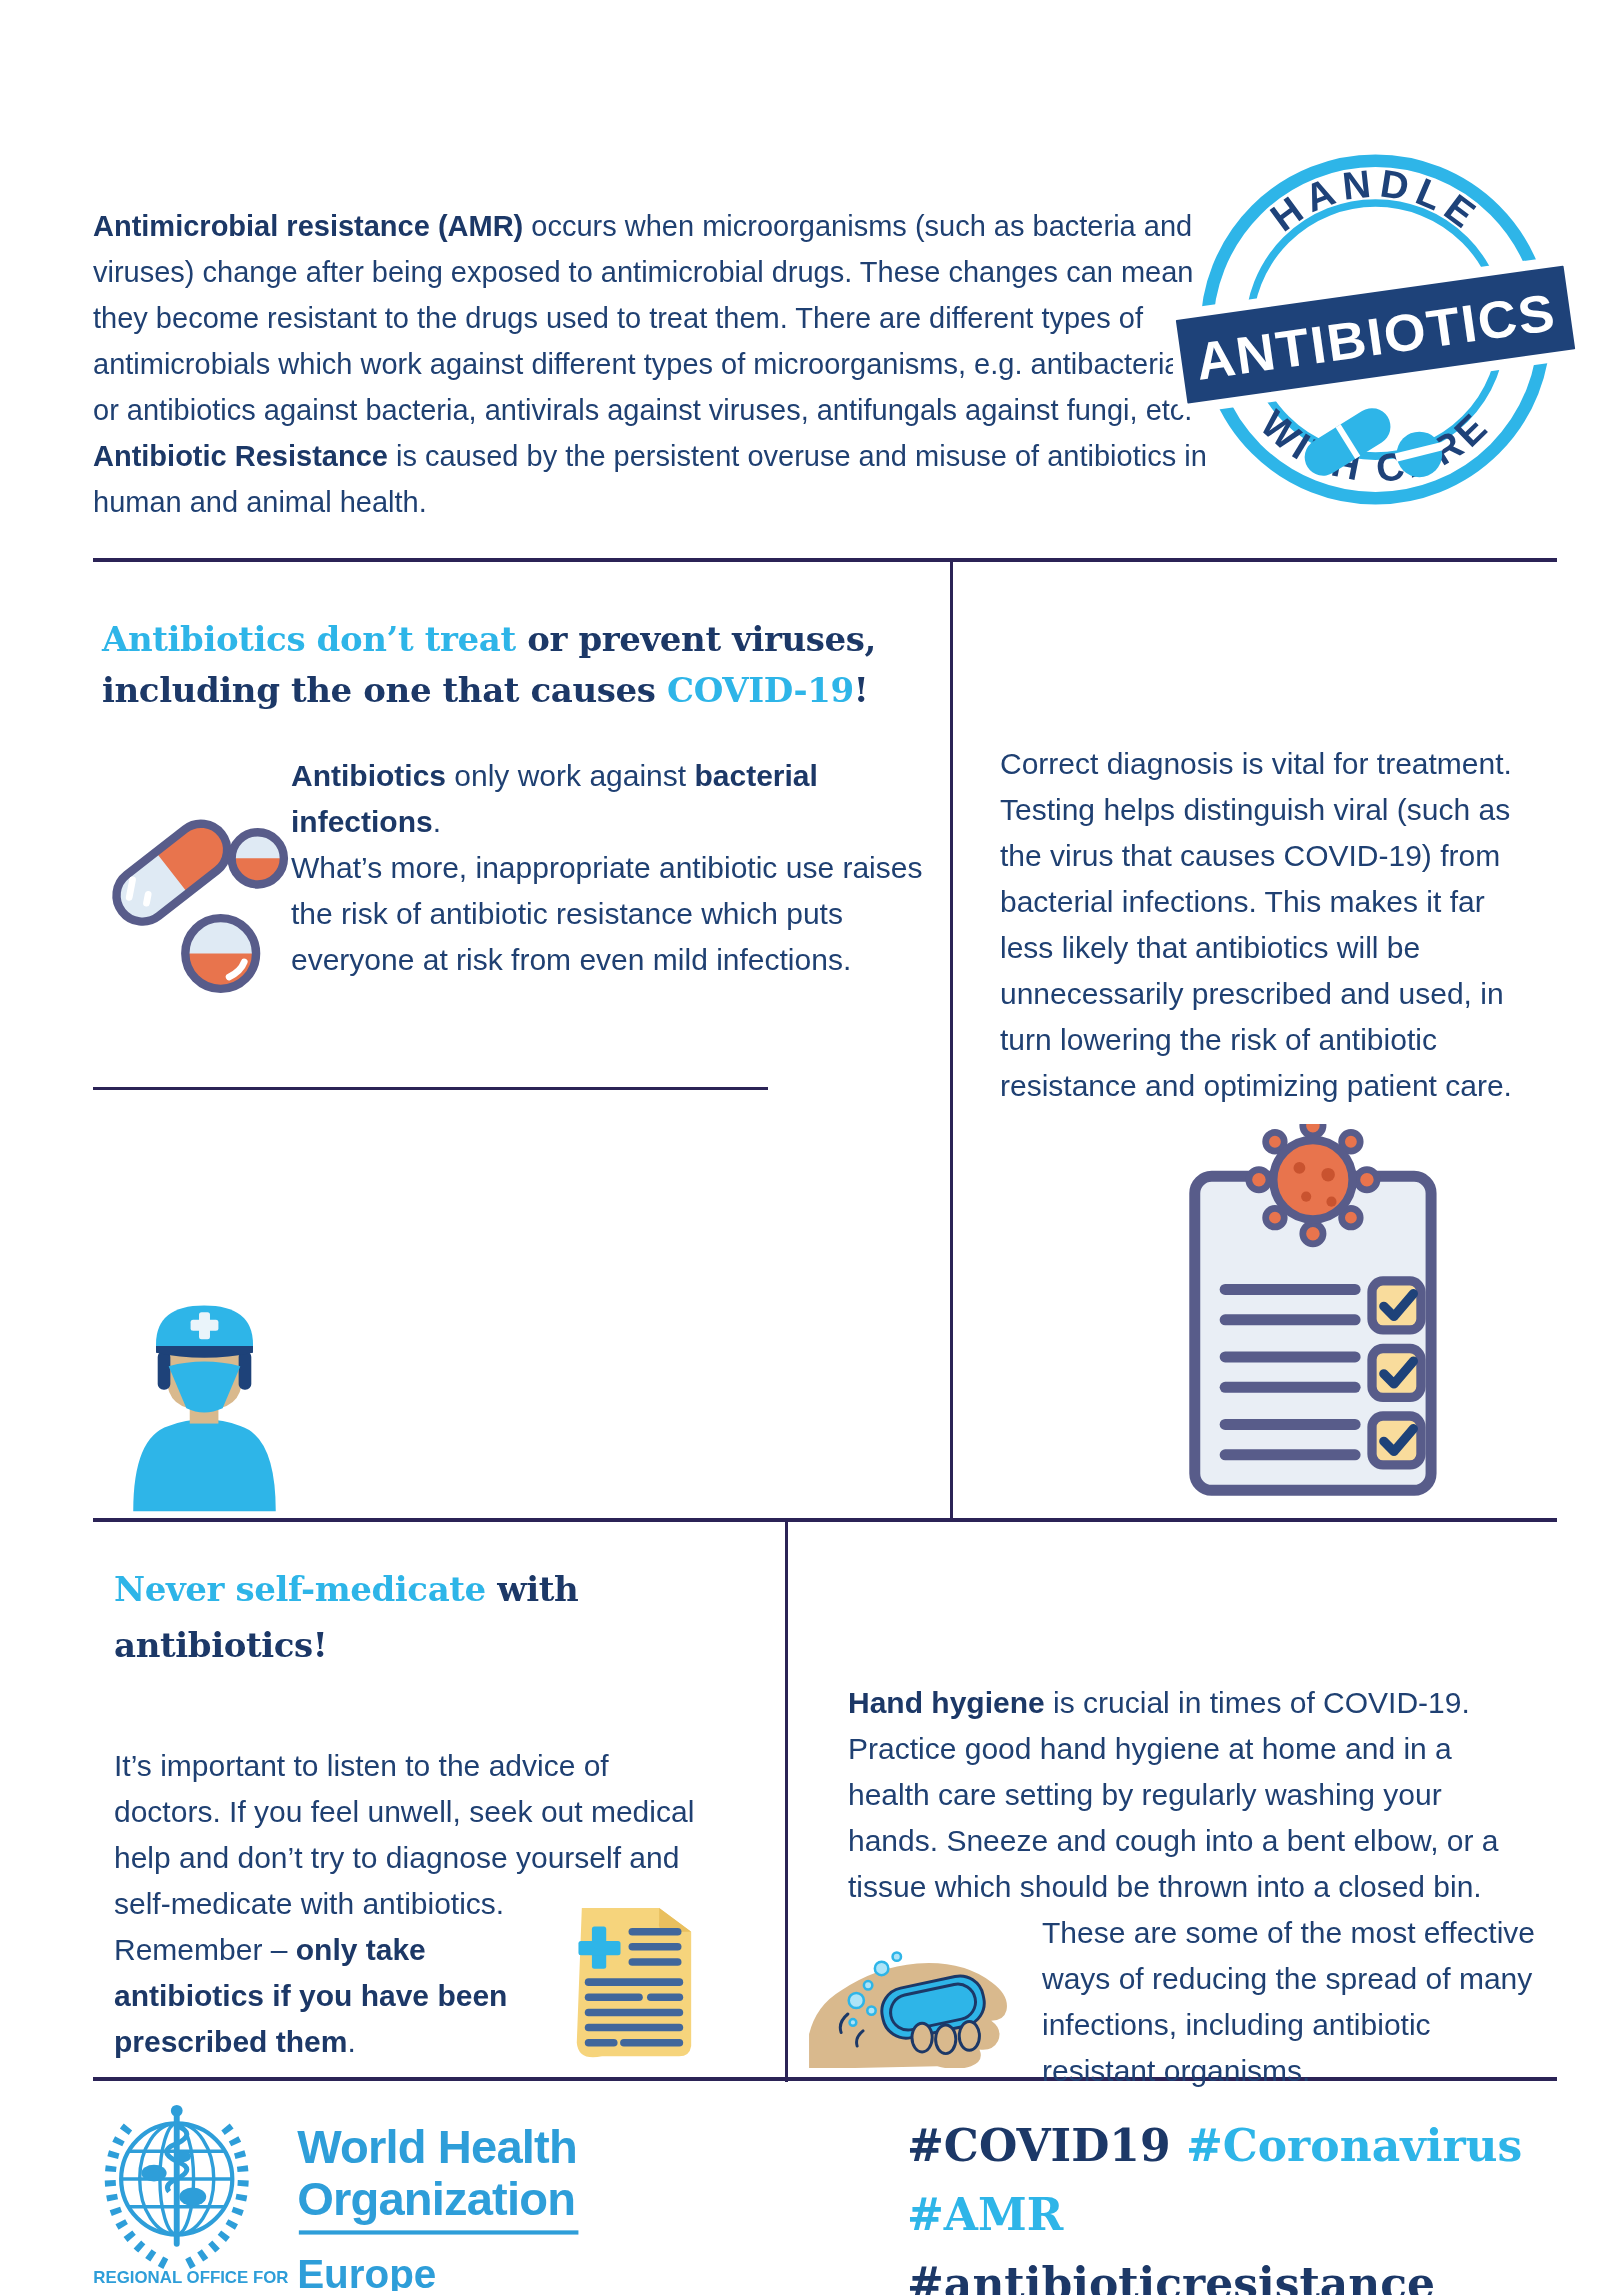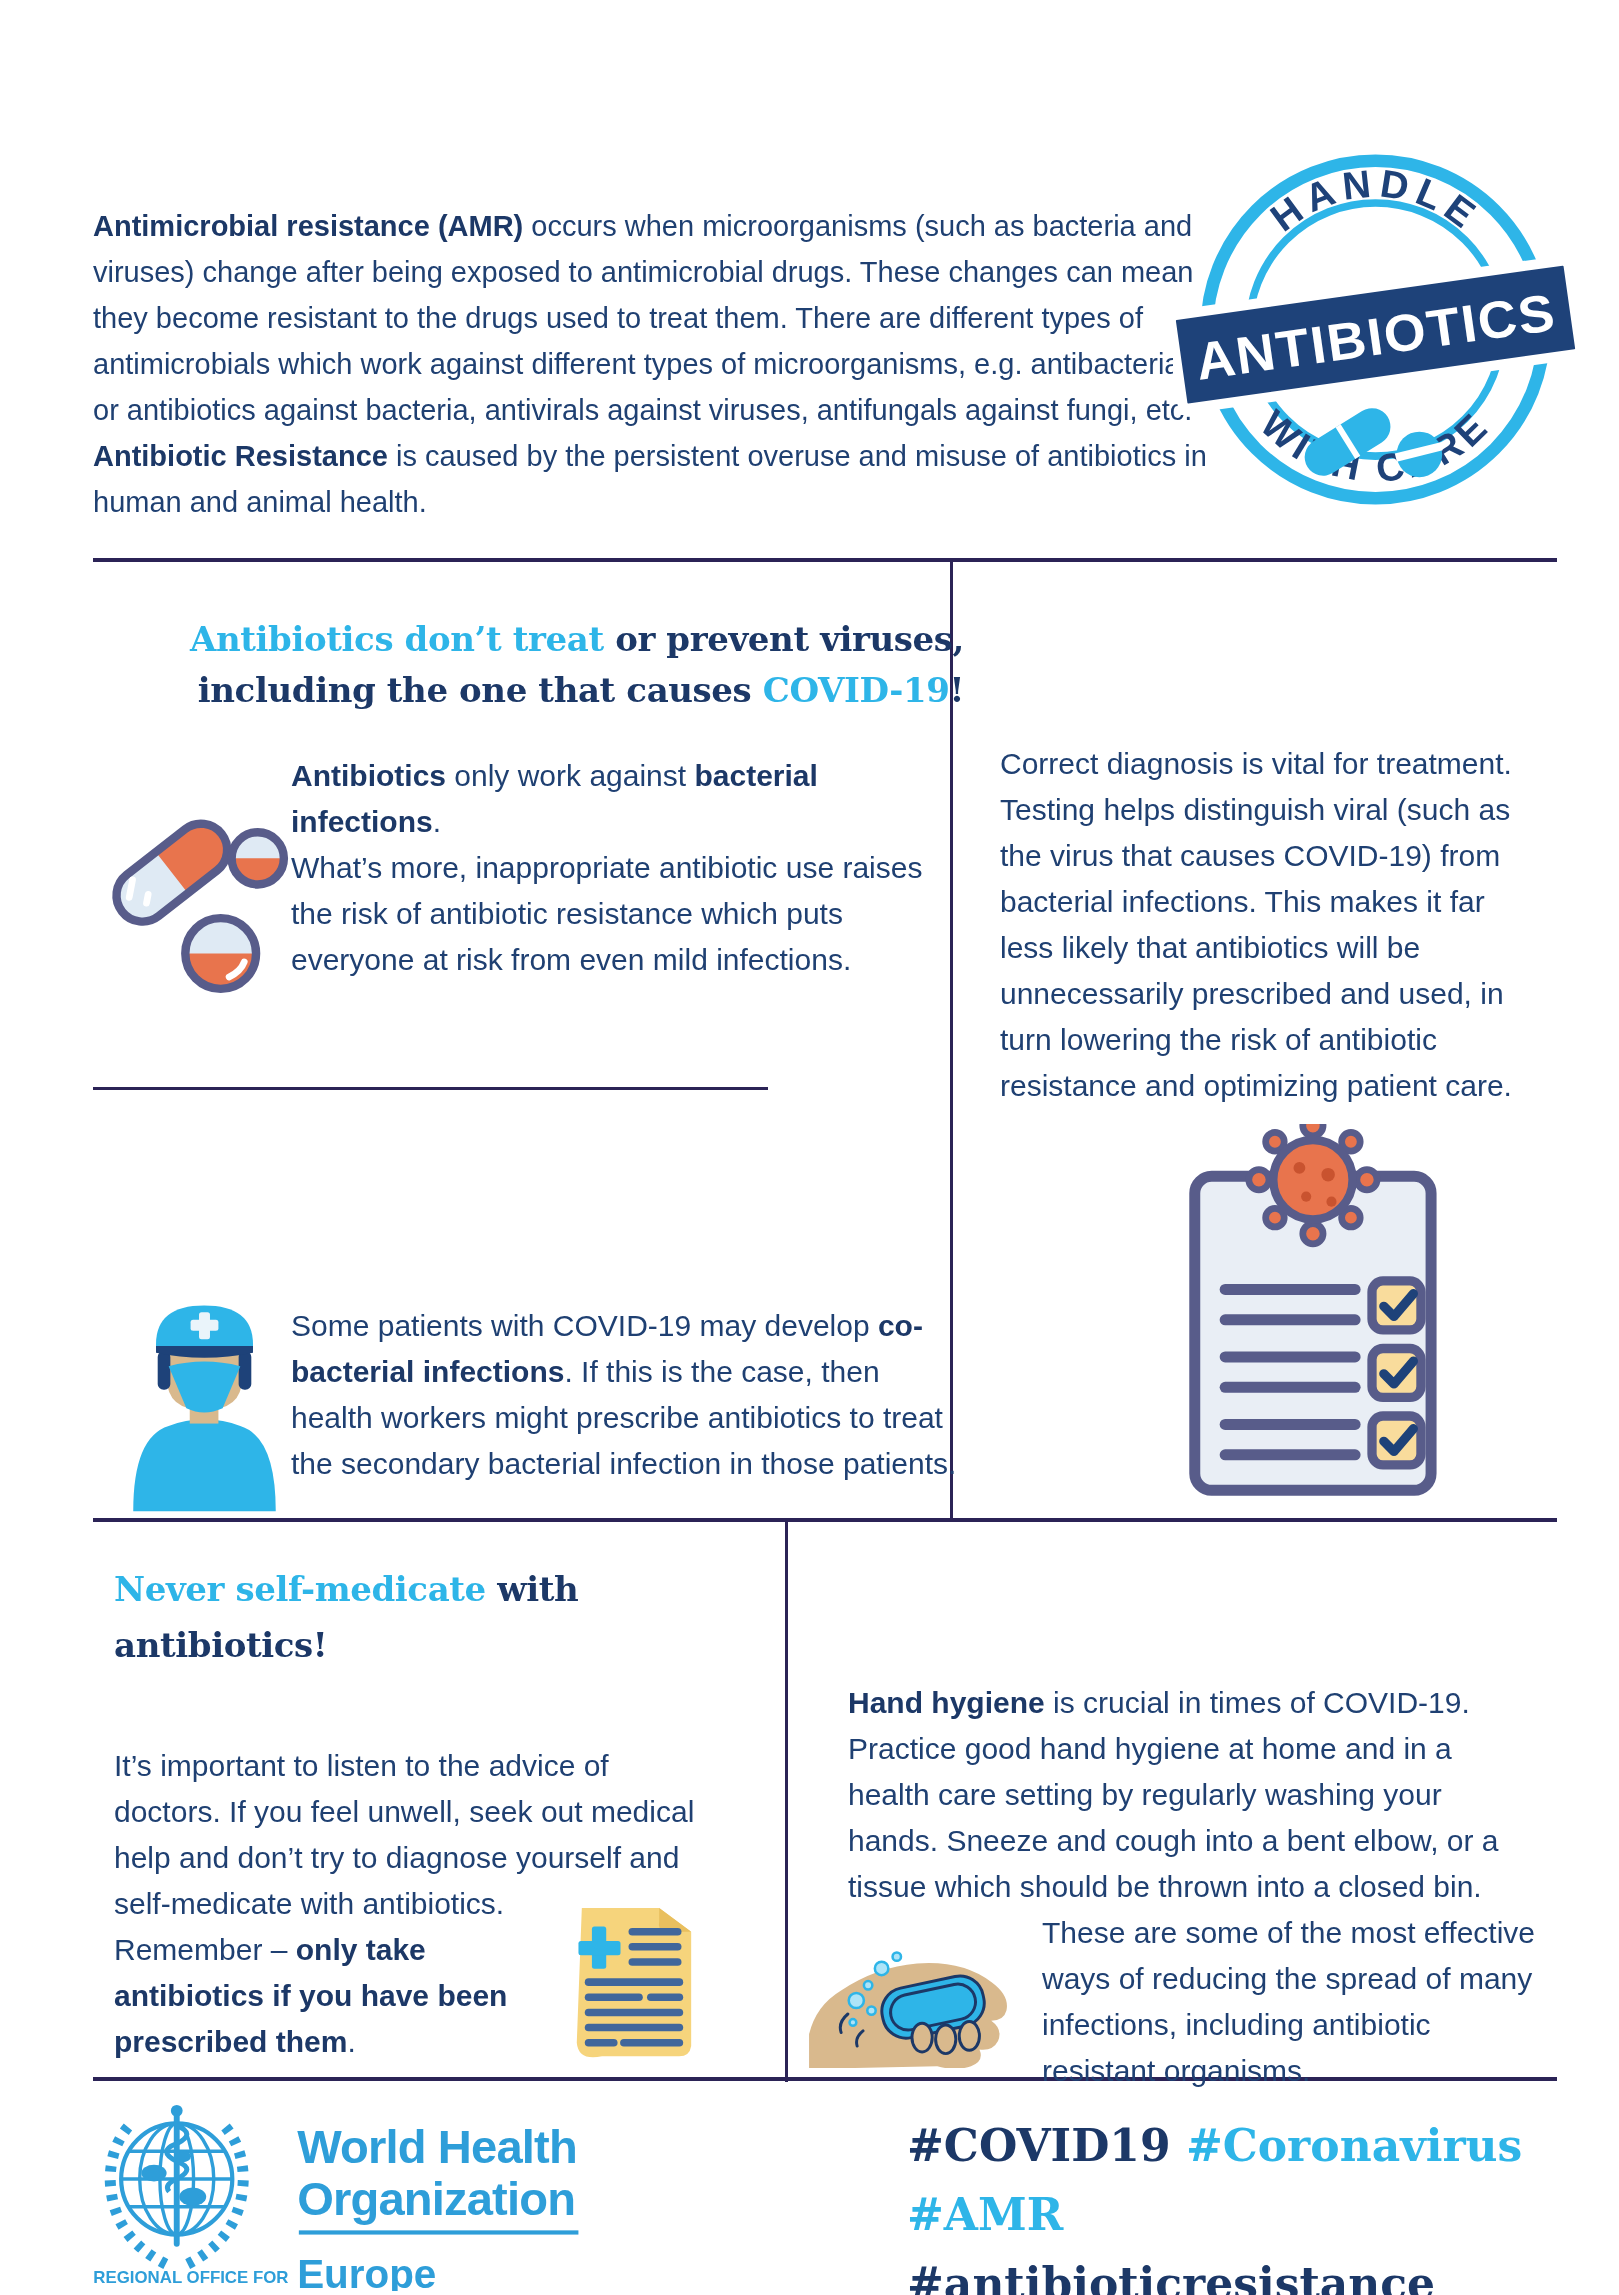--- a/index.html
+++ b/index.html
@@ -46,21 +46,21 @@
     float:right; width:148px; height:337px;
     shape-outside: inset(160px 0 0 0);
   }
   .rx-float svg { margin-top:158px; }
   .hand-float {
     float:left; width:194px; height:392px;
     shape-outside: inset(270px 0 0 0);
   }
   .hand-float svg { margin-top:253px; margin-left:-44px; }
   
-  #sec1-h   { left:120px;  top:614px;  width:844px;text-align:right; }
+  #sec1-h   { left:102px;  top:614px;  width:844px; }
   #sec1-b   { left:291px;  top:753px;  width:662px; }
   #sec2-h   { left:114px;  top:1124px; width:827px; }
   #sec2-b   { left:291px;  top:1303px; width:666px; }
   #diag-h   { left:1000px; top:626px;  width:540px; }
   #diag-b   { left:1000px; top:741px;  width:536px; }
   #self-h   { left:114px;  top:1561px; width:591px; line-height:56px; }
   #self-b   { left:114px;  top:1743px; width:599px; }
   #hyg-h    { left:848px; top:1579px; width:692px; }
   #hyg-b    { left:848px; top:1680px; width:688px; }
   
@@ -144,21 +144,20 @@
     <path d="M58,60 H147 V103 Q147,140 102,140 Q58,140 58,103 Z" fill="#D9B98D"></path>
     <rect x="47" y="70" width="15" height="46" rx="7" fill="#1E4279"></rect>
     <rect x="143" y="70" width="15" height="46" rx="7" fill="#1E4279"></rect>
     <path d="M60,88 Q102,77 145,88 L124,138 Q102,148 81,138 Z" fill="#2EB5E8"></path>
     <path d="M45,62 Q45,16 102,16 Q160,16 160,62 L160,68 H45 Z" fill="#2EB5E8"></path>
     <path d="M45,64 H160 V72 Q102,84 45,72 Z" fill="#1E4279"></path>
     <rect x="96" y="24" width="13" height="32" rx="3" fill="#EAF4FA"></rect>
     <rect x="86" y="33" width="33" height="13" rx="3" fill="#EAF4FA"></rect>
   </svg>
 
-  <p class="body" id="sec2-b"><span>Some patients with COVID-19 may develop </span><b>co-bacterial infections</b><span>. If this is the case, then health workers might prescribe antibiotics to treat the secondary bacterial infection in those patients.</span></p>
 
 
   <p class="body" id="diag-b">Correct diagnosis is vital for treatment. Testing helps distinguish viral (such as the virus that causes COVID-19) from bacterial infections. This makes it far less likely that antibiotics will be unnecessarily prescribed and used, in turn lowering the risk of antibiotic resistance and optimizing patient care.</p>
 
   <svg class="abs clipboard" width="283" height="384" viewBox="0 0 335 455">
     <rect x="28" y="62" width="280" height="372" rx="20" fill="#E9EEF5" stroke="#585C8A" stroke-width="13"></rect>
     <g>
       <g stroke="#585C8A" stroke-width="8" fill="#E8744D">
         <circle cx="168" cy="2" r="12"></circle>
           <circle cx="168" cy="130" r="12"></circle>

